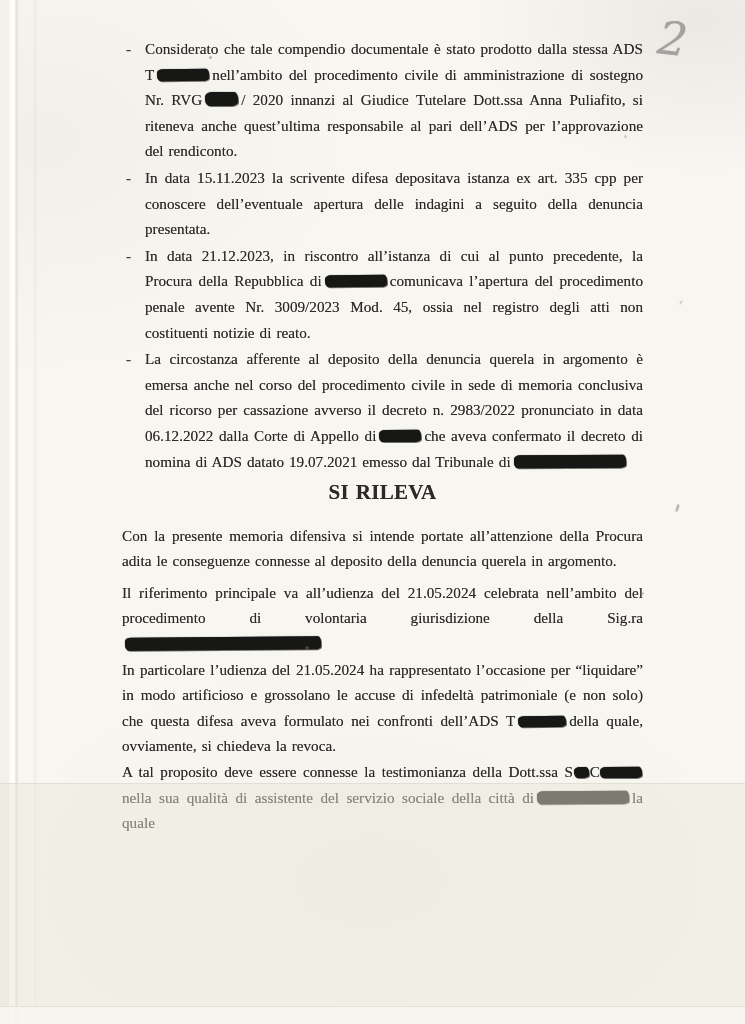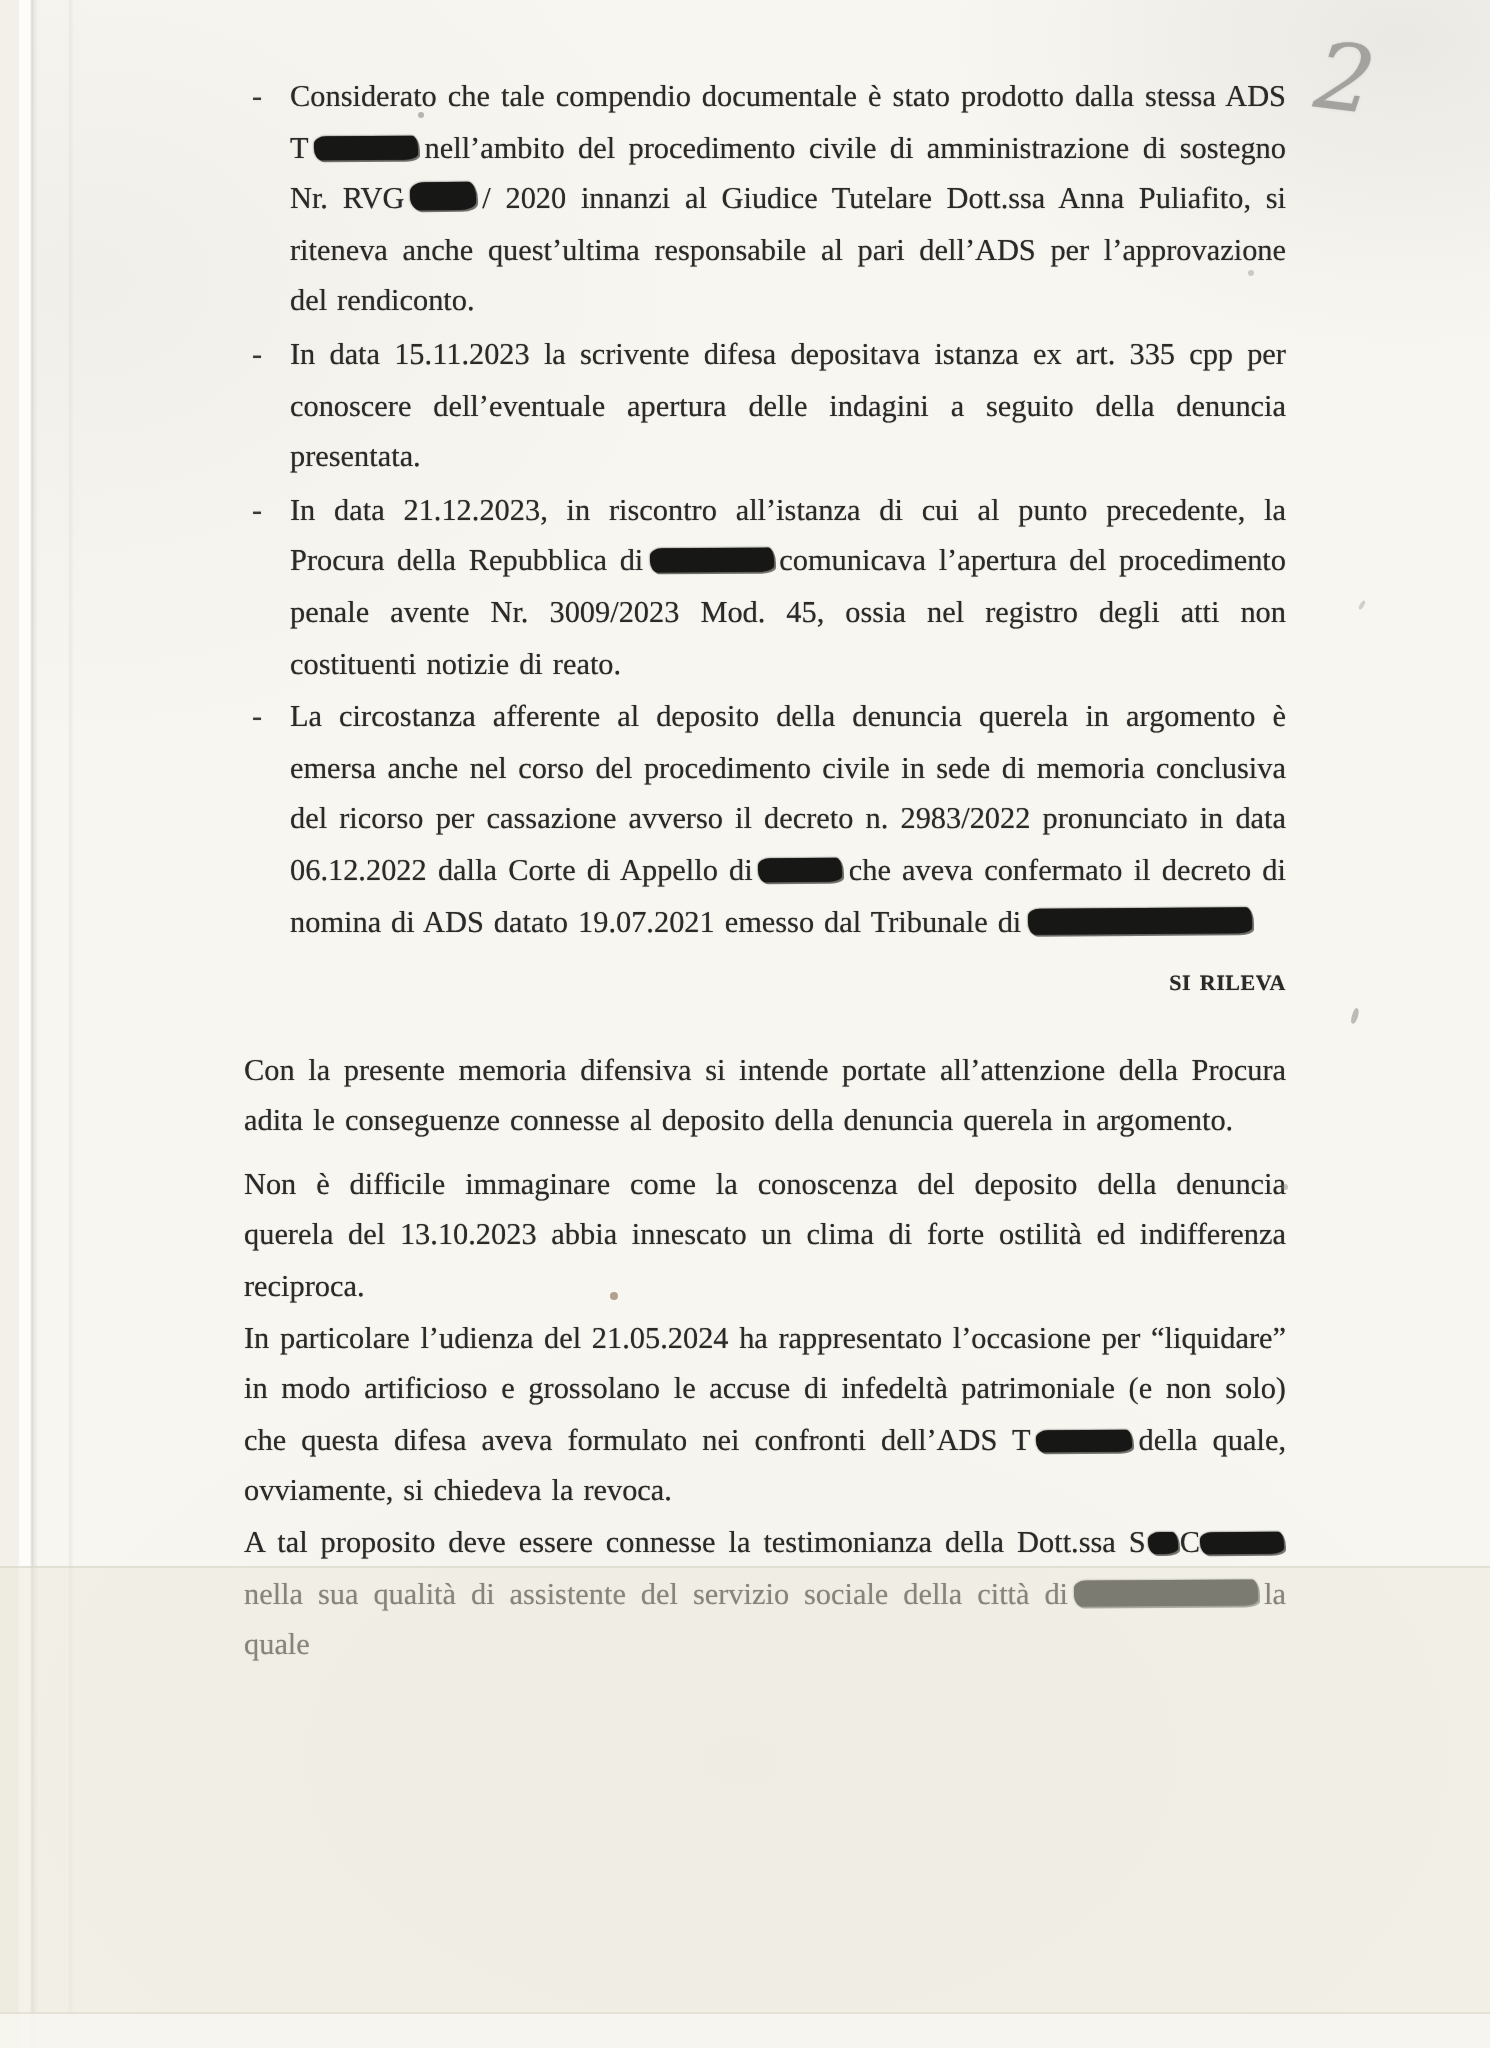--- a/index.html
+++ b/index.html
@@ -50,21 +50,21 @@
     font-size:15.2px;line-height:25.6px;
     text-align:justify;
     word-spacing:1.2px;
     text-shadow:0 0 .5px rgba(43,42,40,.6);
   }
   .bullet{position:relative;padding-left:23px;margin:0 0 1px 0;}
   .bullet .dash{position:absolute;left:4px;top:0;color:#3a3936;}
   .para{margin:0;}
   .para.gap-after{margin-bottom:6px;font-family:Liberation Serif, serif;}
   .heading{
-    text-align:right;font-weight:bold;font-size:11px;
+    text-align:center;font-weight:bold;font-size:21px;
     letter-spacing:.3px;margin:6px 0 17px 0;
   }
   .redact{
     display:inline-block;height:12px;background:#171715;
     border-radius:6px 3px 7px 4px/4px 7px 3px 6px;
     vertical-align:-1px;margin:0 3px;
     box-shadow:0 0 1px rgba(20,20,18,.9), 1px 1px 0 rgba(20,20,18,.55);
     transform:rotate(-.4deg);
   }
   .r-ads1{width:52px;}
@@ -114,22 +114,24 @@
 
     <div class="bullet">
       <span class="dash">-</span>
       <span>La circostanza afferente al deposito della denuncia querela in argomento è emersa anche nel corso del procedimento civile in sede di memoria conclusiva del ricorso per cassazione avverso il decreto n. 2983/2022 pronunciato in data 06.12.2022 dalla Corte di Appello di</span><span class="redact r-appello"></span><span>che aveva confermato il decreto di nomina di ADS datato 19.07.2021 emesso dal Tribunale di</span><span class="redact r-tribunale"></span>
     </div>
 
     <div class="heading">SI RILEVA</div>
 
     <p class="para gap-after">Con la presente memoria difensiva si intende portate all’attenzione della Procura adita le conseguenze connesse al deposito della denuncia querela in argomento.</p>
 
+    <p class="para">
+      <span>Il riferimento principale va all’udienza del 21.05.2024 celebrata nell’ambito del procedimento di volontaria giurisdizione della Sig.ra</span><span class="redact r-sigra"></span>
+    </p>
 
-    <p class="para">Non è difficile immaginare come la conoscenza del deposito della denuncia querela del 13.10.2023 abbia innescato un clima di forte ostilità ed indifferenza reciproca.</p>
 
     <p class="para">
       <span>In particolare l’udienza del 21.05.2024 ha rappresentato l’occasione per “liquidare” in modo artificioso e grossolano le accuse di infedeltà patrimoniale (e non solo) che questa difesa aveva formulato nei confronti dell’ADS T</span><span class="redact r-ads2"></span><span>della quale, ovviamente, si chiedeva la revoca.</span>
     </p>
 
     <p class="para">
       <span>A tal proposito deve essere connesse la testimonianza della Dott.ssa S</span><span class="redact r-s"></span><span>C</span><span class="redact r-c"></span><span>nella sua qualità di assistente del servizio sociale della città di</span><span class="redact r-citta"></span><span>la quale</span>
     </p>
 
   </div>

